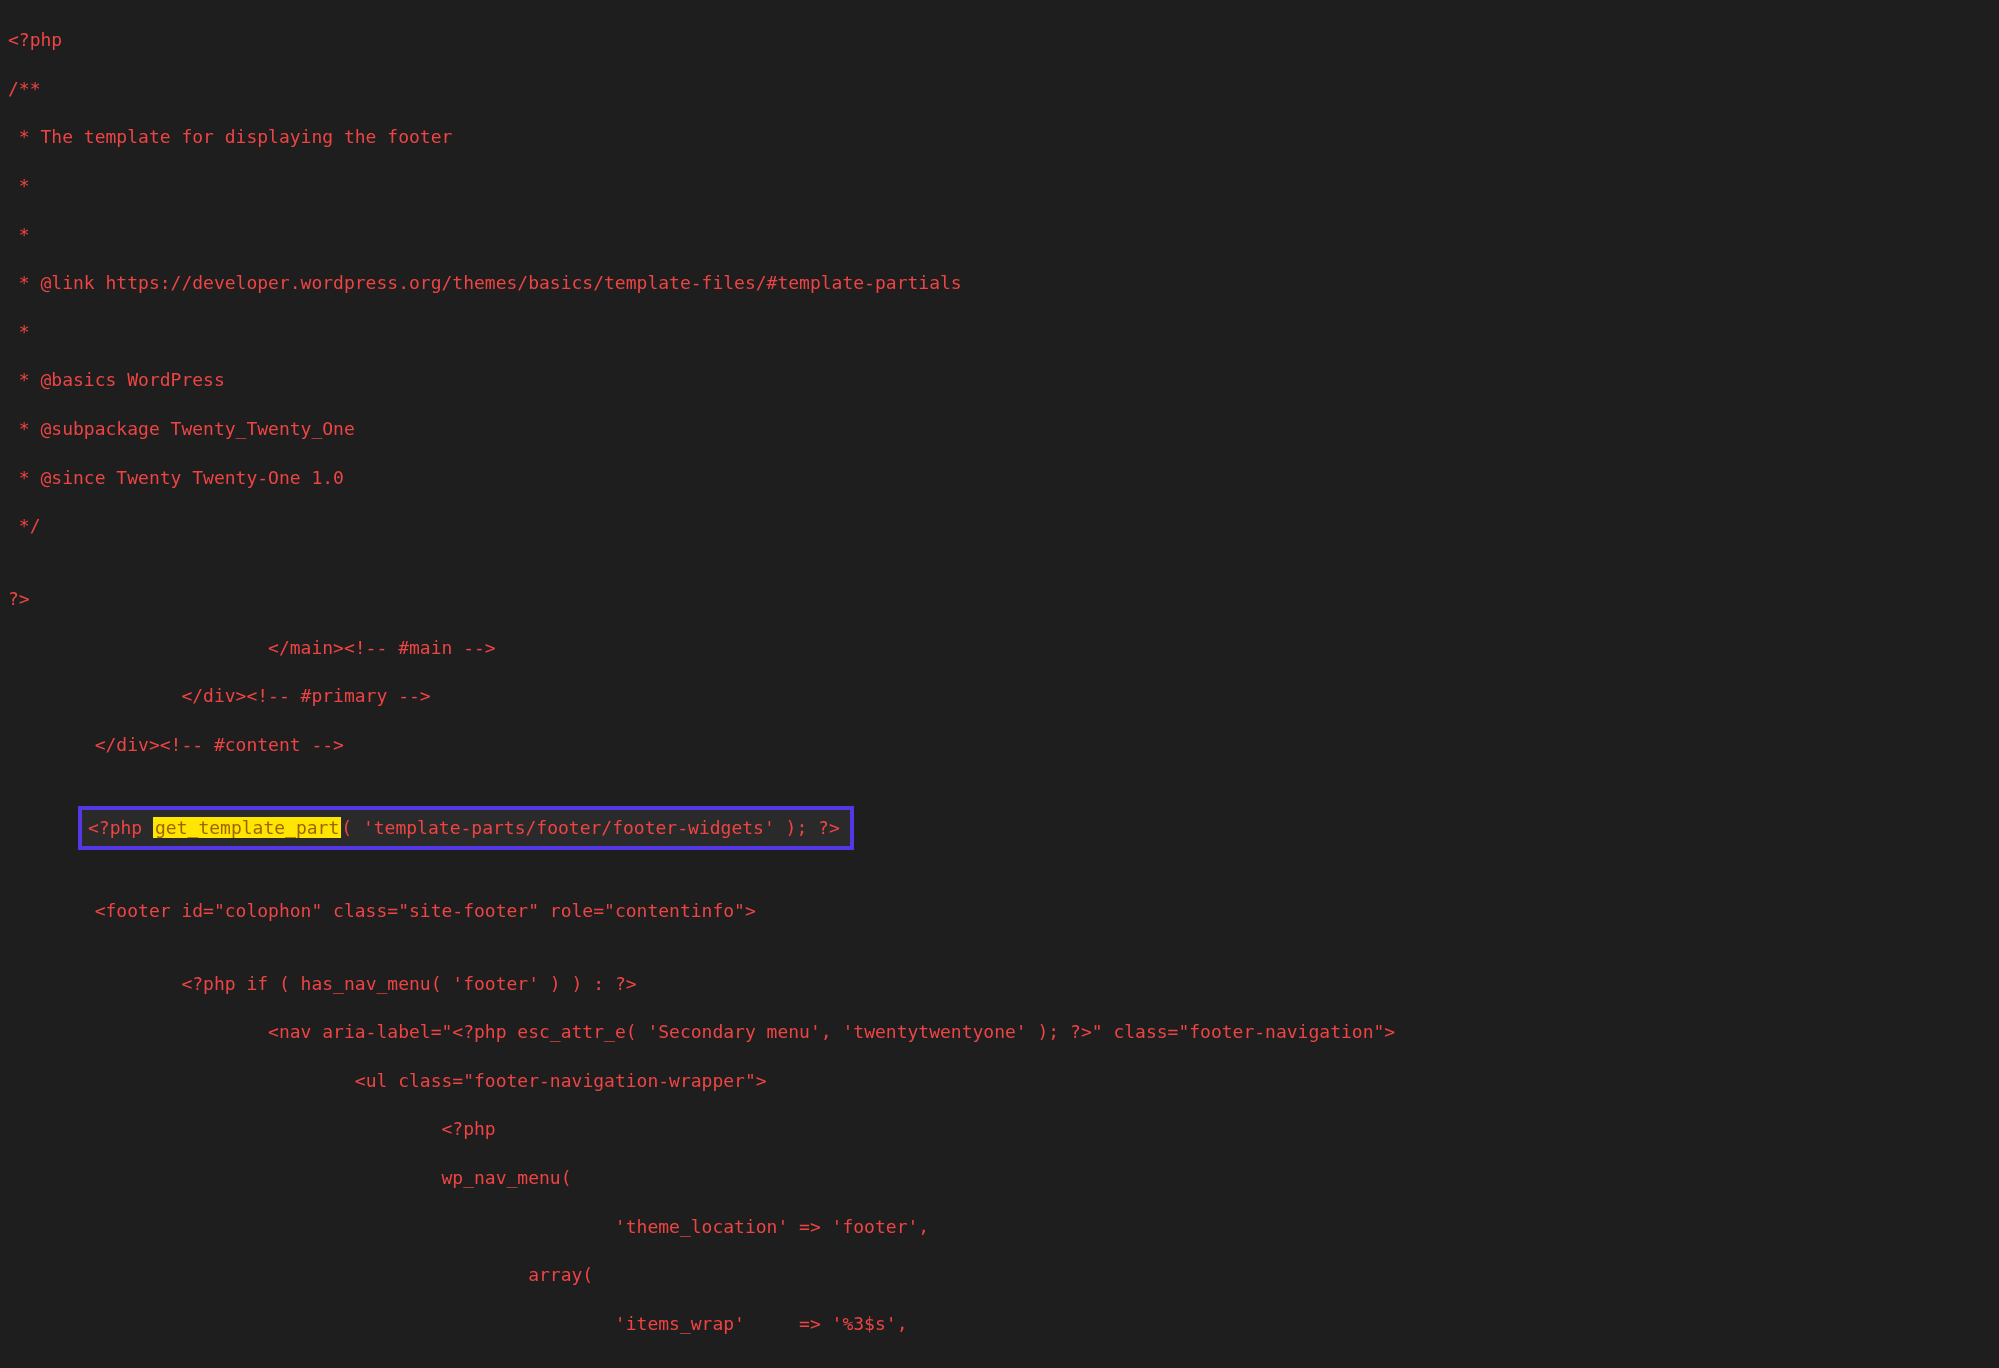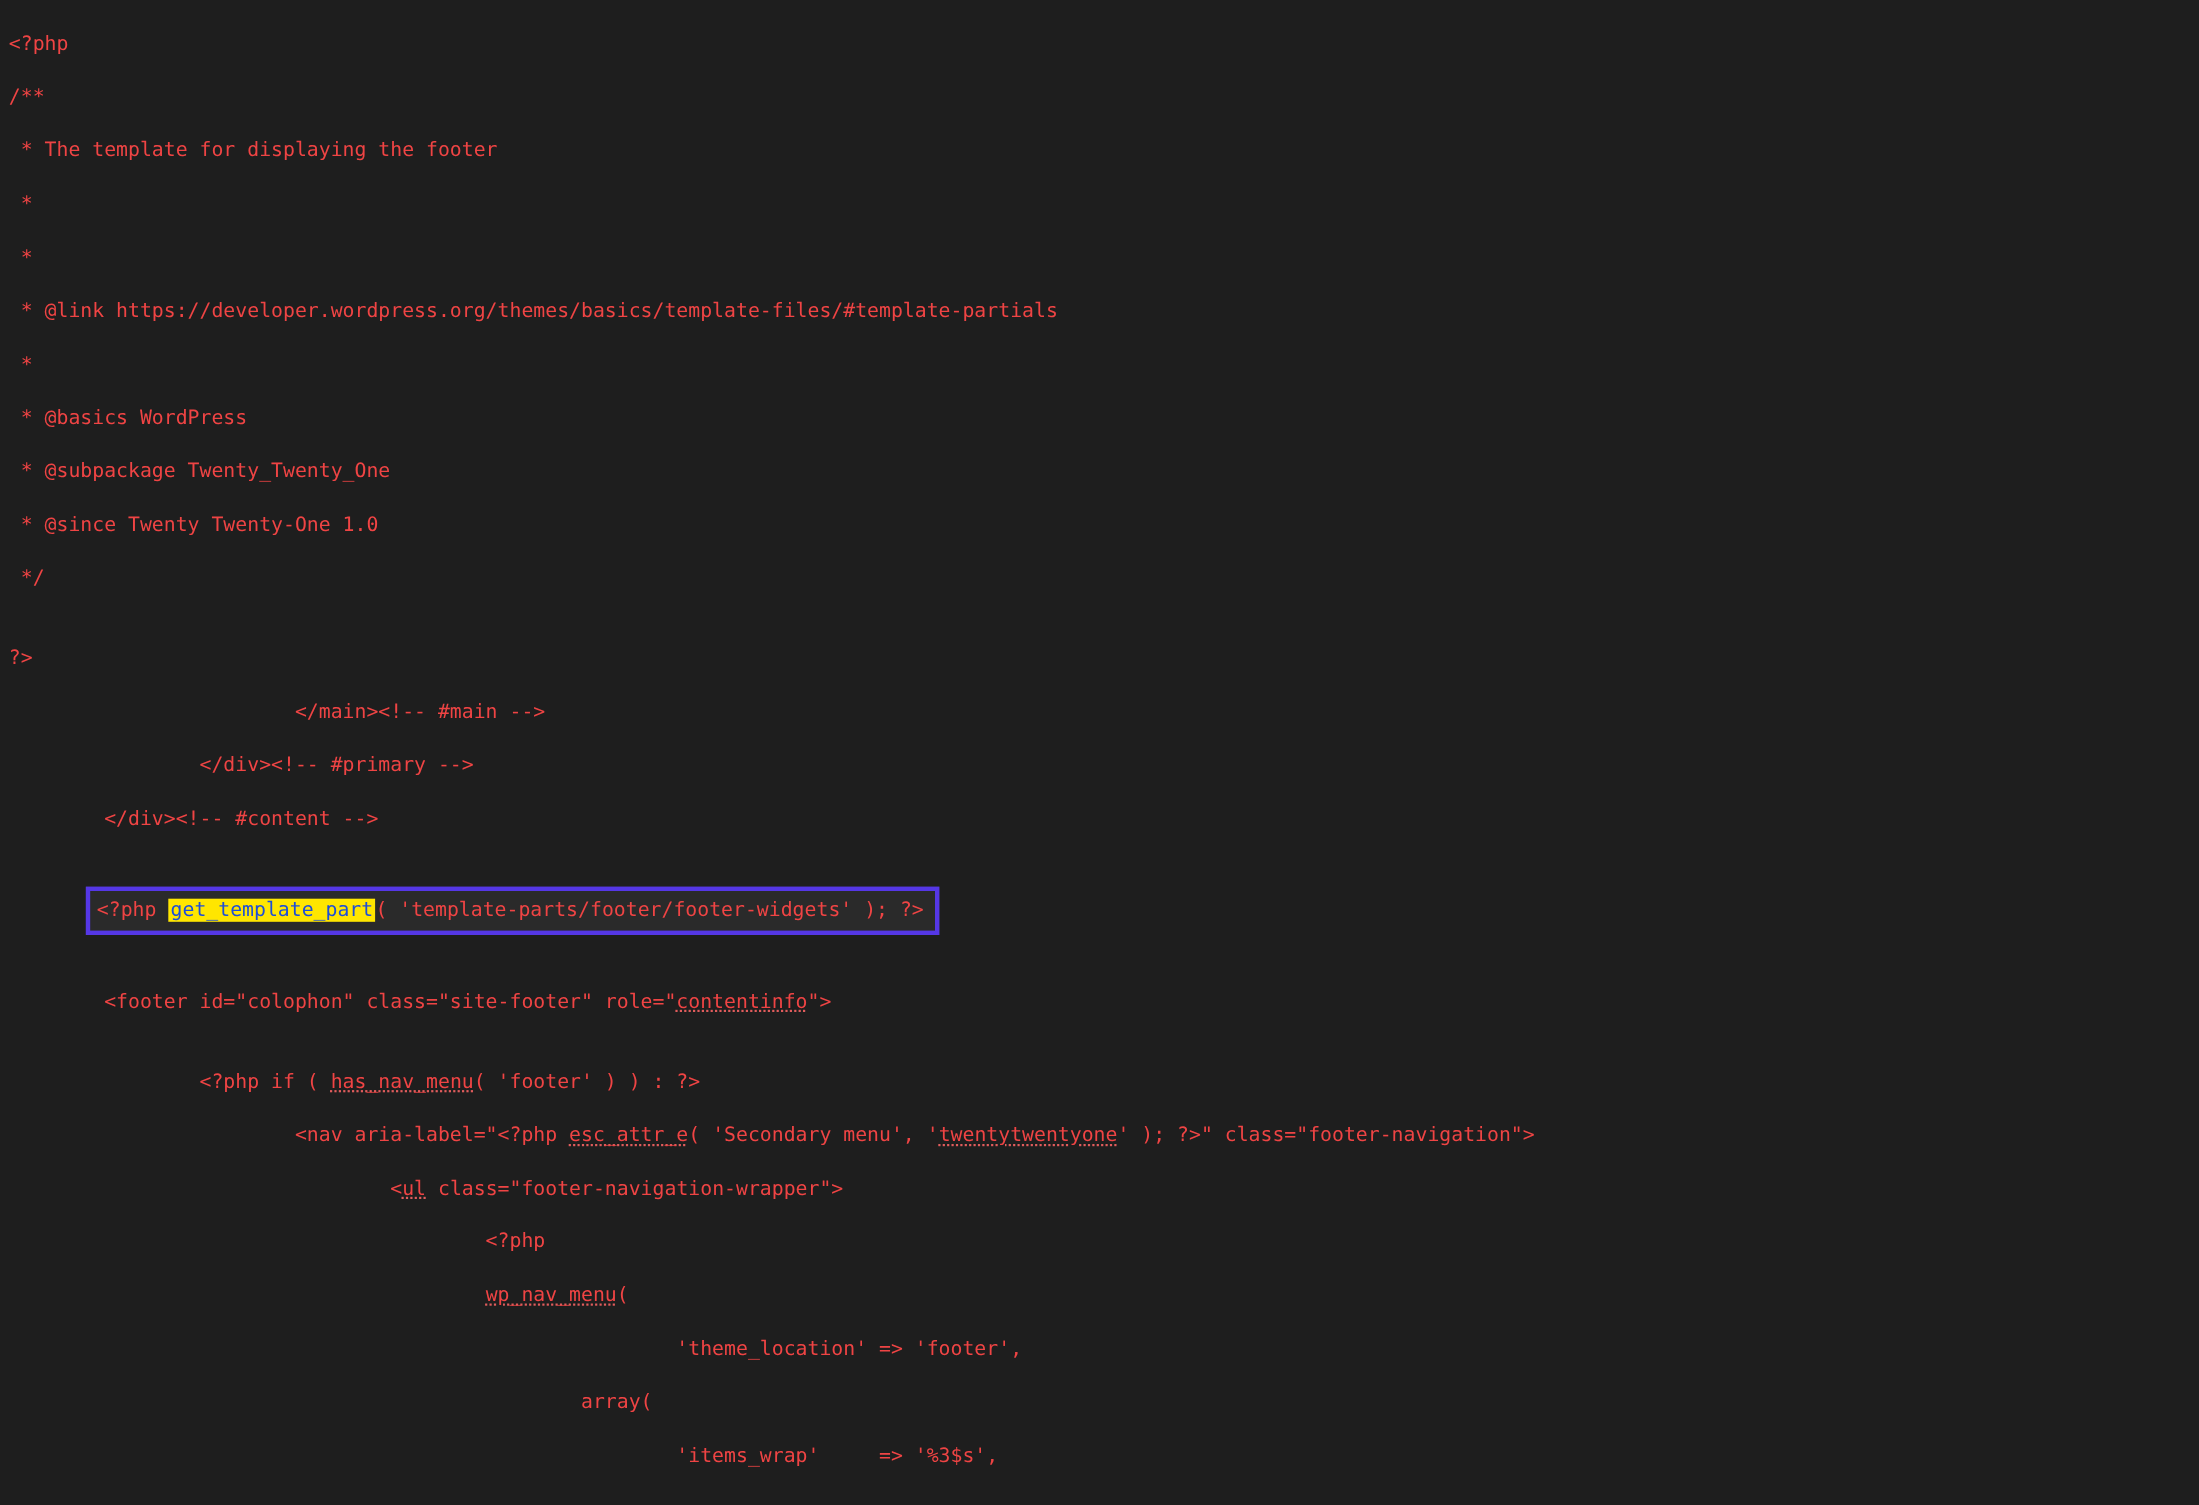--- a/index.html
+++ b/index.html
@@ -12,36 +12,35 @@
     line-height: 1.35;
   }
   .editor {
     padding: 4px 8px 40px 8px;
     white-space: pre;
   }
   .line {
     white-space: pre;
   }
   .spell {
-    text-decoration: underline;
     text-decoration-style: dotted;
     text-decoration-color: #e05c5c;
     text-decoration-thickness: 2px;
     text-underline-offset: 3px;
   }
   .hl-box {
     display: inline-block;
     border: 4px solid #5537e6;
     background: #2a2a2a;
     padding: 6px 10px 6px 6px;
     margin-left: 70px;
   }
   .hl-yellow {
     background: #ffe600;
-    color: #1d4ed8;
+    color: #a16207;
     padding: 0 2px;
     margin-top: 39px;
   }
   .code {
     color: #ef4444;
   }
 </style>
 </head>
 <body>
 

